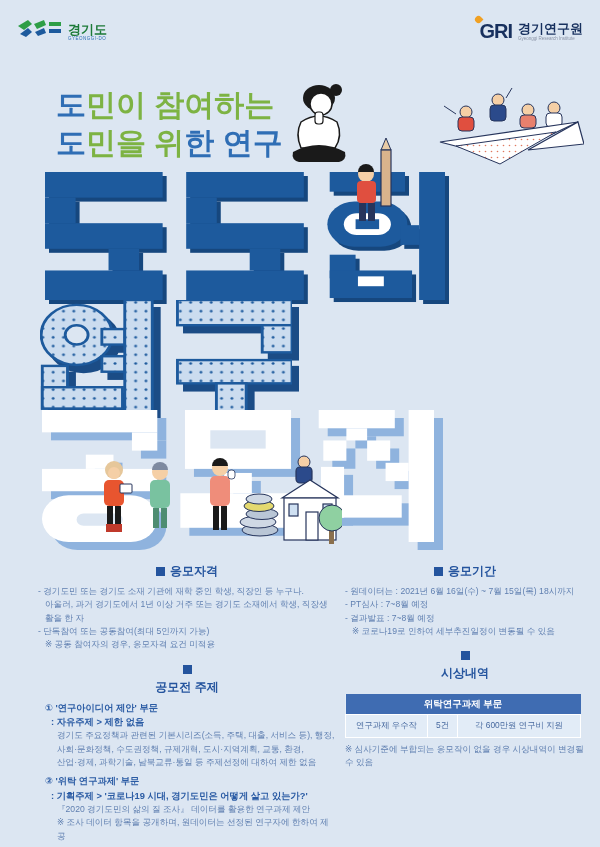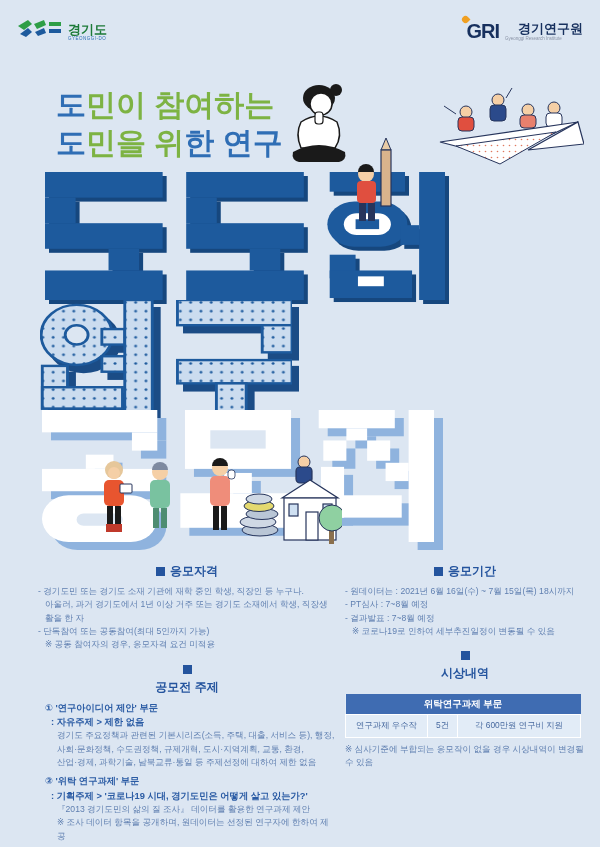--- a/index.html
+++ b/index.html
@@ -7,21 +7,21 @@
   body { font-family:"Liberation Sans","DejaVu Sans",sans-serif; }
   .poster { position:relative; width:600px; height:847px; background:#dce6f2; overflow:hidden; }
 
   
   .logo-gg { position:absolute; left:18px; top:20px; display:flex; align-items:center; gap:6px; }
   .logo-gg .txt-k { font-size:13px; font-weight:bold; color:#1c7a38; line-height:1; }
   .logo-gg .txt-e { font-size:4.5px; color:#2f6eb5; letter-spacing:.5px; }
   .logo-gri { position:absolute; right:17px; top:20px; display:flex; align-items:center; gap:6px; }
   .logo-gri .acr { font-size:20px; font-weight:bold; color:#17305e; letter-spacing:-1px; position:relative; }
   .logo-gri .acr .tick { position:absolute; left:-4px; top:-4px; width:7px; height:7px; border-radius:60% 0 60% 60%; background:#f0a023; transform:rotate(45deg); }
-  .logo-gri .txt-k { font-size:13px; font-weight:bold; color:#17305e; line-height:1.1;margin-left:13px; }
+  .logo-gri .txt-k { font-size:13px; font-weight:bold; color:#17305e; line-height:1.1; }
   .logo-gri .txt-e { font-size:4.5px; color:#8a93a6; }
 
   
   .script { position:absolute; left:56px; top:86px; font-size:30px; font-weight:900; line-height:1.27; letter-spacing:0px; color:#7db343; }
   .script .ch-blue { color:#2f6eb5; }
 
   
   .word { position:absolute; }
   .w1 { left:45px; top:172px; }
   .w2 { left:40px; top:300px; }
@@ -287,21 +287,21 @@
       <span class="sq"></span>
       <span>공모전 주제</span>
     </div>
     <div class="ln bold ind1">① '연구아이디어 제안' 부문</div>
     <div class="ln bold ind2">: 자유주제 &gt; 제한 없음</div>
     <div class="ln ind3">경기도 주요정책과 관련된 기본시리즈(소득, 주택, 대출, 서비스 등), 행정,</div>
     <div class="ln ind3">사회·문화정책, 수도권정책, 규제개혁, 도시·지역계획, 교통, 환경,</div>
     <div class="ln ind3">산업·경제, 과학기술, 남북교류·통일 등 주제선정에 대하여 제한 없음</div>
     <div class="ln bold ind1 gap-sm">② '위탁 연구과제' 부문</div>
     <div class="ln bold ind2">: 기획주제 &gt; '코로나19 시대, 경기도민은 어떻게 살고 있는가?'</div>
-    <div class="ln ind3">『2013 경기도민의 삶의 질 조사』 데이터를 활용한 연구과제 제안</div>
+    <div class="ln ind3">『2020 경기도민의 삶의 질 조사』 데이터를 활용한 연구과제 제안</div>
     <div class="ln ind3">※ 조사 데이터 항목을 공개하며, 원데이터는 선정된 연구자에 한하여 제공</div>
 
     <div class="sec-title gap-sec">
       <span class="sq"></span>
       <span>접수방법</span>
     </div>
 
   </div>
 
   <div class="col col-r">

